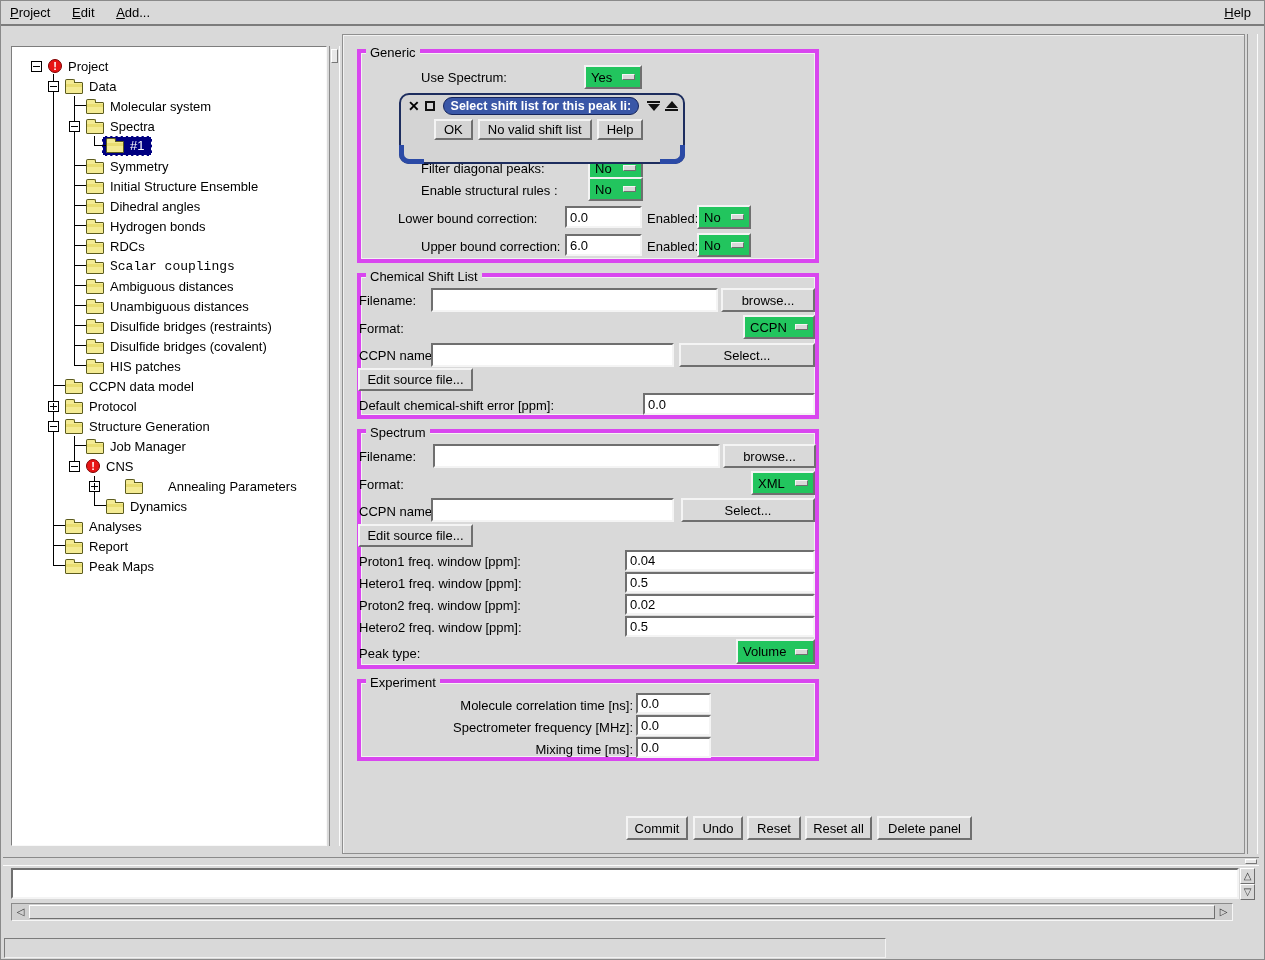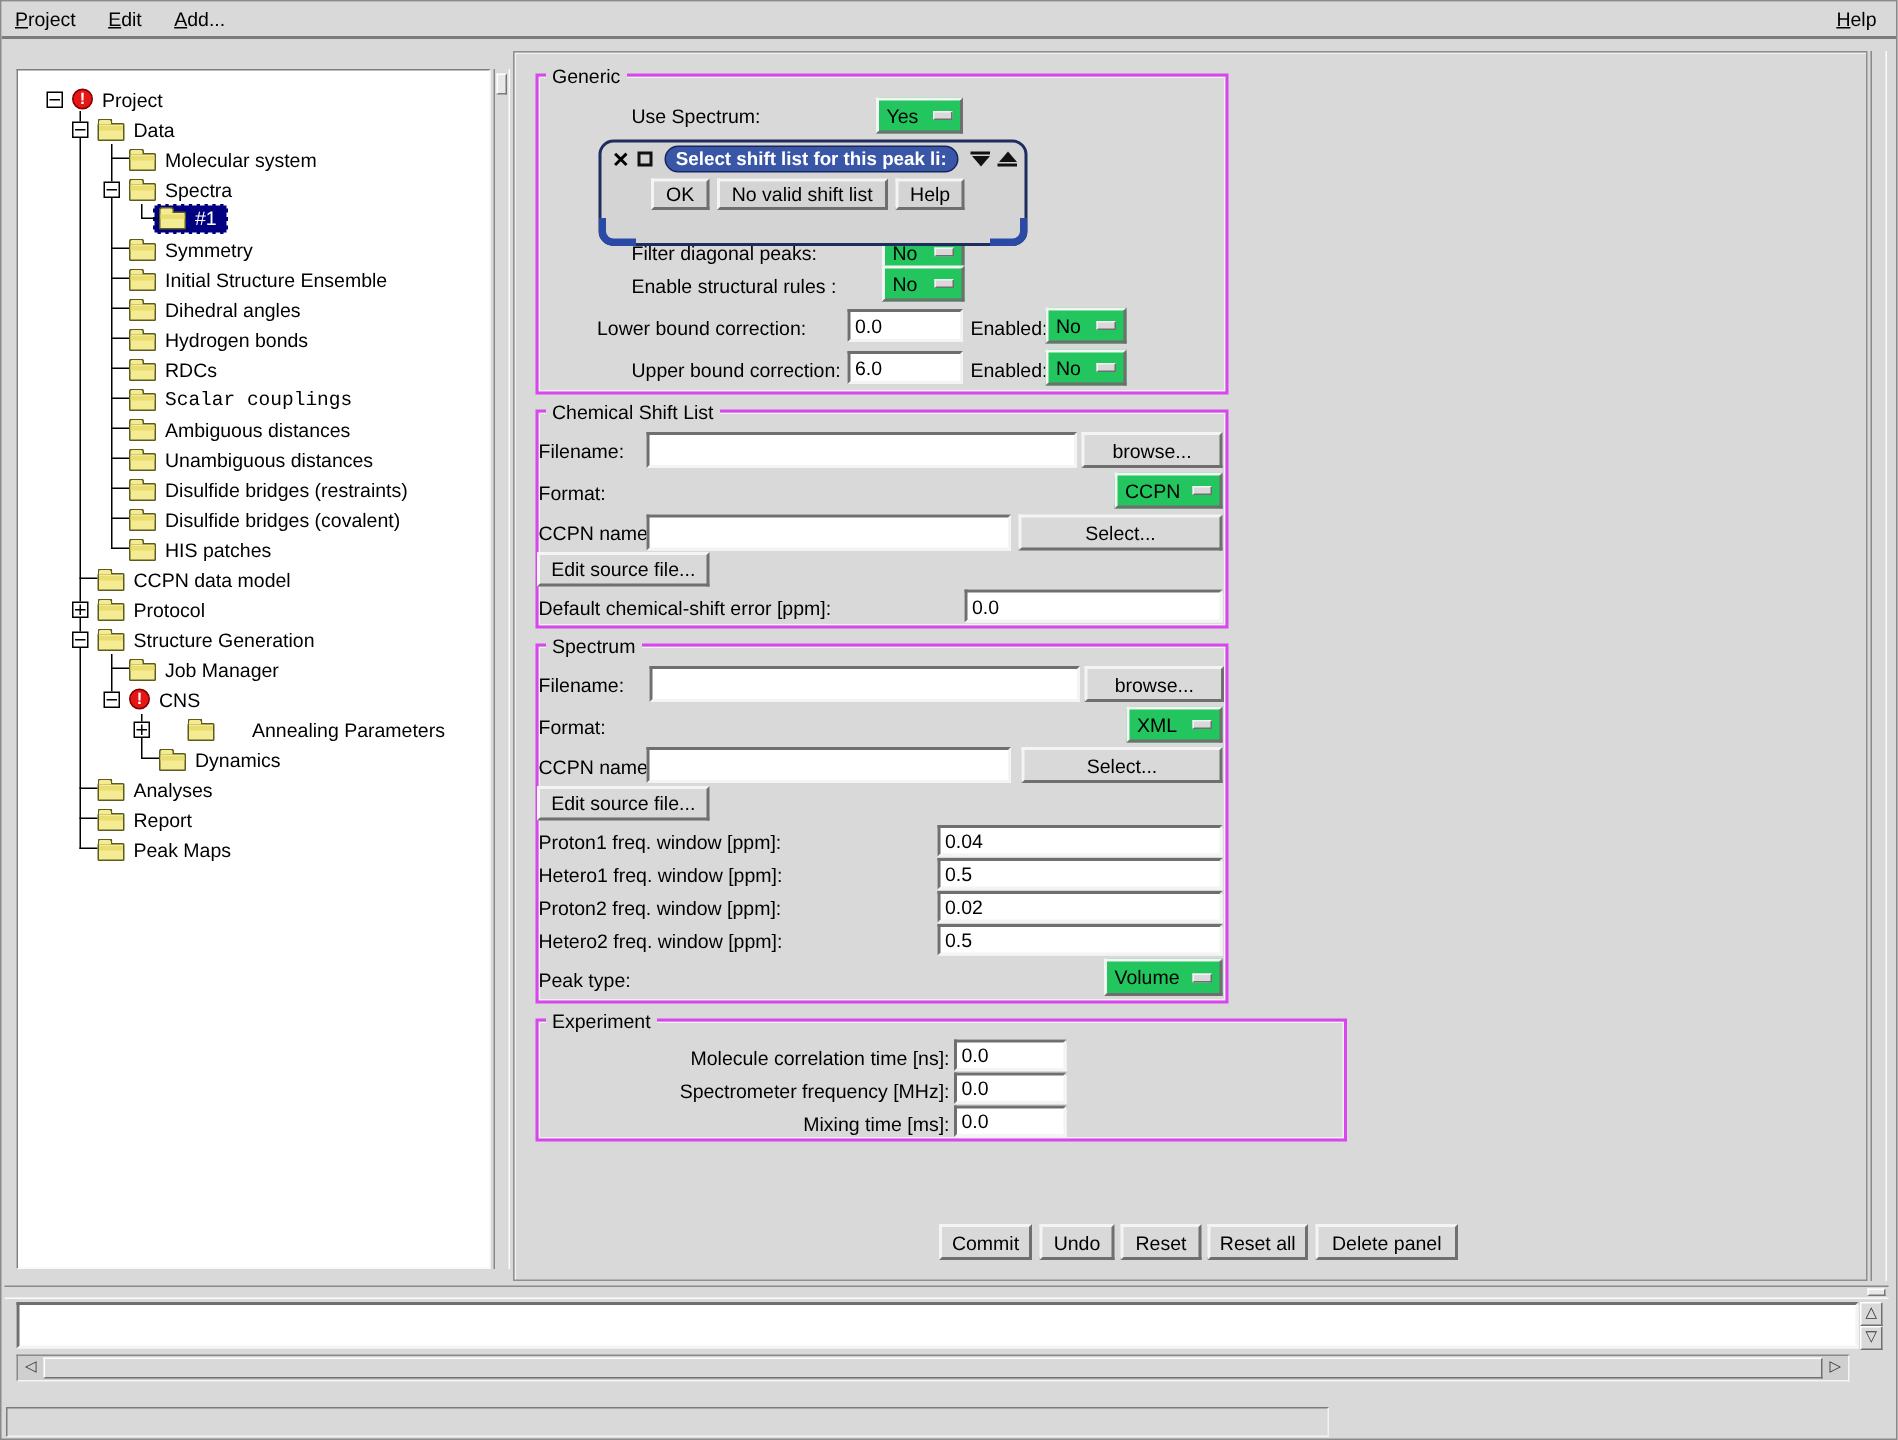--- a/index.html
+++ b/index.html
@@ -38,21 +38,21 @@
     padding:1px 7px 2px 3px; margin-left:-4px; color:#fff; }
   
   .slim { position:absolute; background:#d9d9d9; }
   .slim.v { border-left:1px solid #8a8a8a; border-right:1px solid #fbfbfb; width:11px; }
   .slim.h { border-top:1px solid #8a8a8a; border-bottom:1px solid #fbfbfb; height:9px; }
   .slim-thumb { position:absolute; background:#e8e8e8; border:1px solid; border-color:#fff #777 #777 #fff; }
   
   .main-frame { position:absolute; left:341px; top:33px; width:903px; height:820px;
     border:1px solid #8f8f8f; box-shadow:inset 1px 1px 0 #f2f2f2; background:#d9d9d9; }
   
-  .gbox { position:absolute; border:2px solid #d946ef;
+  .gbox { position:absolute; border:4px solid #d946ef;
     box-shadow:inset 1px 1px 0 #f2f2f2, inset -1px -1px 0 #f2f2f2;text-align:right; }
   .glabel { position:absolute; top:-8px; left:5px; background:#d9d9d9; padding:0 4px; }
   
   .flbl { position:absolute; white-space:nowrap; }
   .btn { position:absolute; display:flex; align-items:center; justify-content:center; background:#d9d9d9;
     border:2px solid; border-color:#f4f4f4 #6f6f6f #6f6f6f #f4f4f4; white-space:nowrap; cursor:default; }
   .optm { position:absolute; display:flex; align-items:center; justify-content:space-between; background:#22c55e;
     border:2px solid; border-color:#f4f4f4 #6f6f6f #6f6f6f #f4f4f4; padding:0 5px; cursor:default; }
   .dash { width:13px; height:6px; background:#d9d9d9; border:1px solid; border-color:#f4f4f4 #6f6f6f #6f6f6f #f4f4f4; margin-left:7px; flex:none; }
   input.fld { position:absolute; background:#fff; border:2px solid; border-color:#6f6f6f #f4f4f4 #f4f4f4 #6f6f6f;
@@ -344,21 +344,21 @@
 <span class="flbl" style="left:358px; top:597px;">Proton2 freq. window [ppm]:</span>
 <input class="fld" style="left: 624px; top: 593px; width: 190px; height: 21px;" value="0.02">
 <span class="flbl" style="left:358px; top:619px;">Hetero2 freq. window [ppm]:</span>
 <input class="fld" style="left: 624px; top: 615px; width: 190px; height: 21px;" value="0.5">
 <span class="flbl" style="left:358px; top:645px;">Peak type:</span>
 <div class="optm" style="left:735px; top:638px; width:79px; height:25px;">
   <span>Volume</span>
   <span class="dash"></span>
 </div>
 
-<div class="gbox" style="left:356px; top:678px; width:541px; height:82px;">
+<div class="gbox" style="left:356px; top:678px; width:462px; height:82px;">
   <span class="glabel">Experiment</span>
 </div>
 <span class="flbl" style="left:380px; top:697px; width:252px; text-align:right;">Molecule correlation time [ns]:</span>
 <input class="fld" style="left: 635px; top: 692px; width: 75px; height: 21px;" value="0.0">
 <span class="flbl" style="left:380px; top:719px; width:252px; text-align:right;">Spectrometer frequency [MHz]:</span>
 <input class="fld" style="left: 635px; top: 714px; width: 75px; height: 21px;" value="0.0">
 <span class="flbl" style="left:380px; top:741px; width:252px; text-align:right;">Mixing time [ms]:</span>
 <input class="fld" style="left: 635px; top: 736px; width: 75px; height: 21px;" value="0.0">
 
 <div class="btn" style="left:625px; top:815px; width:62px; height:24px;">Commit</div>

